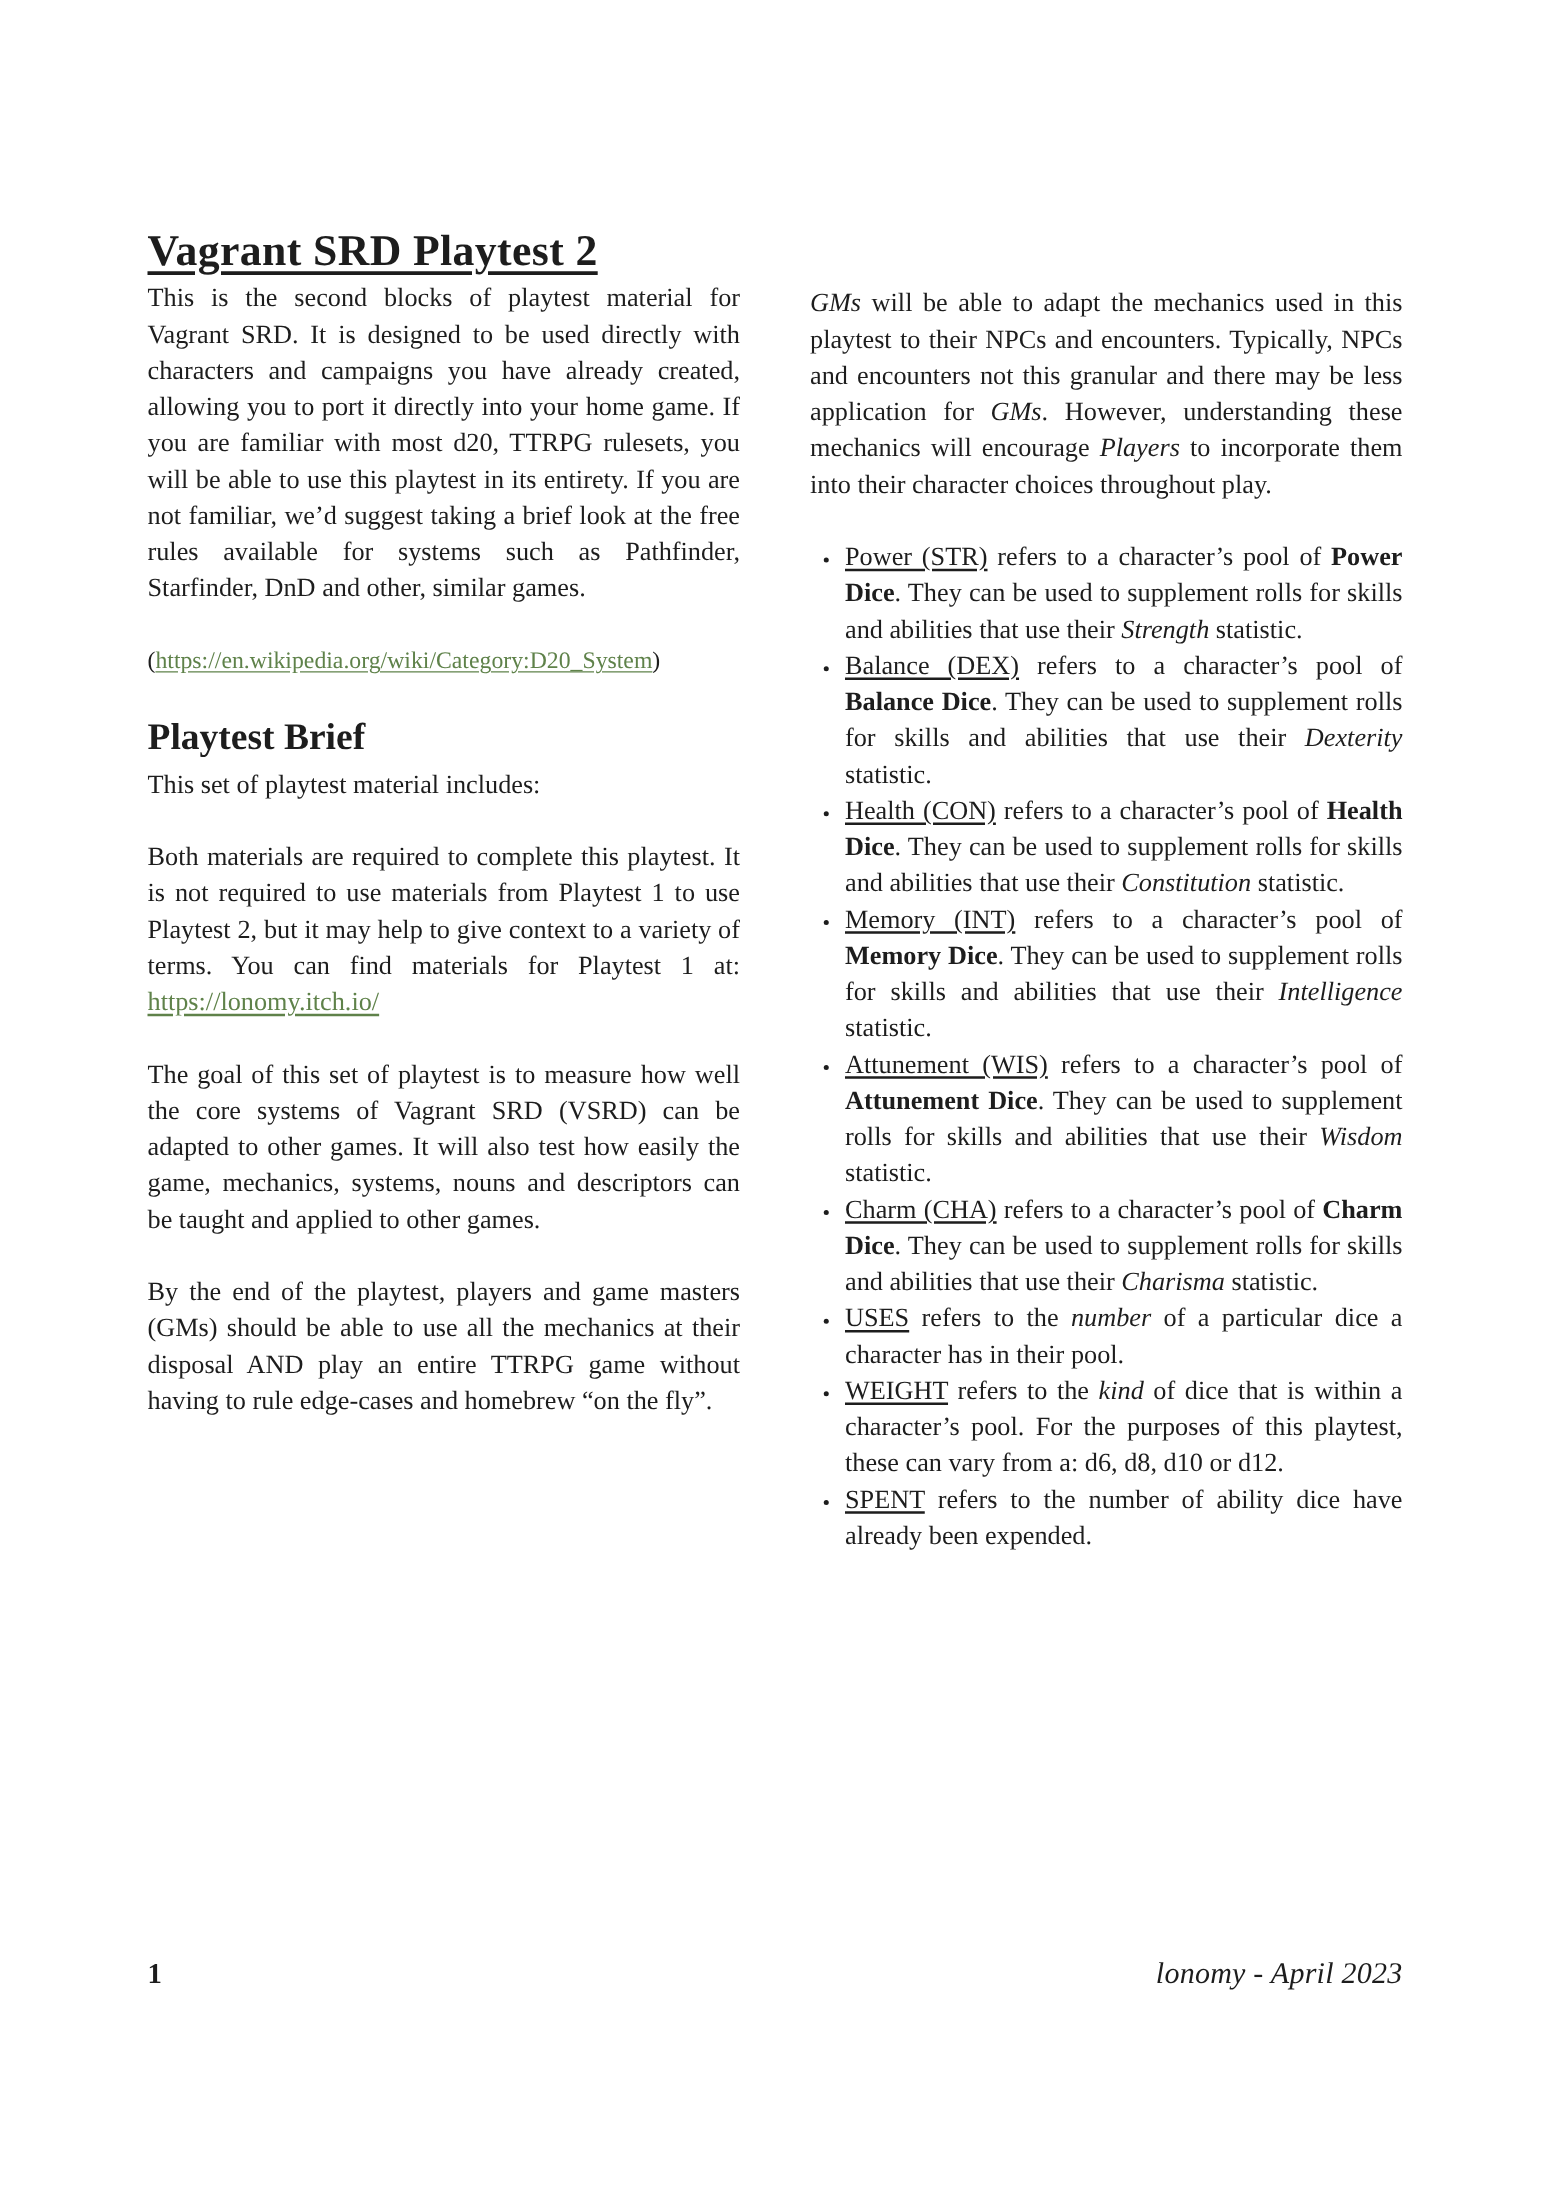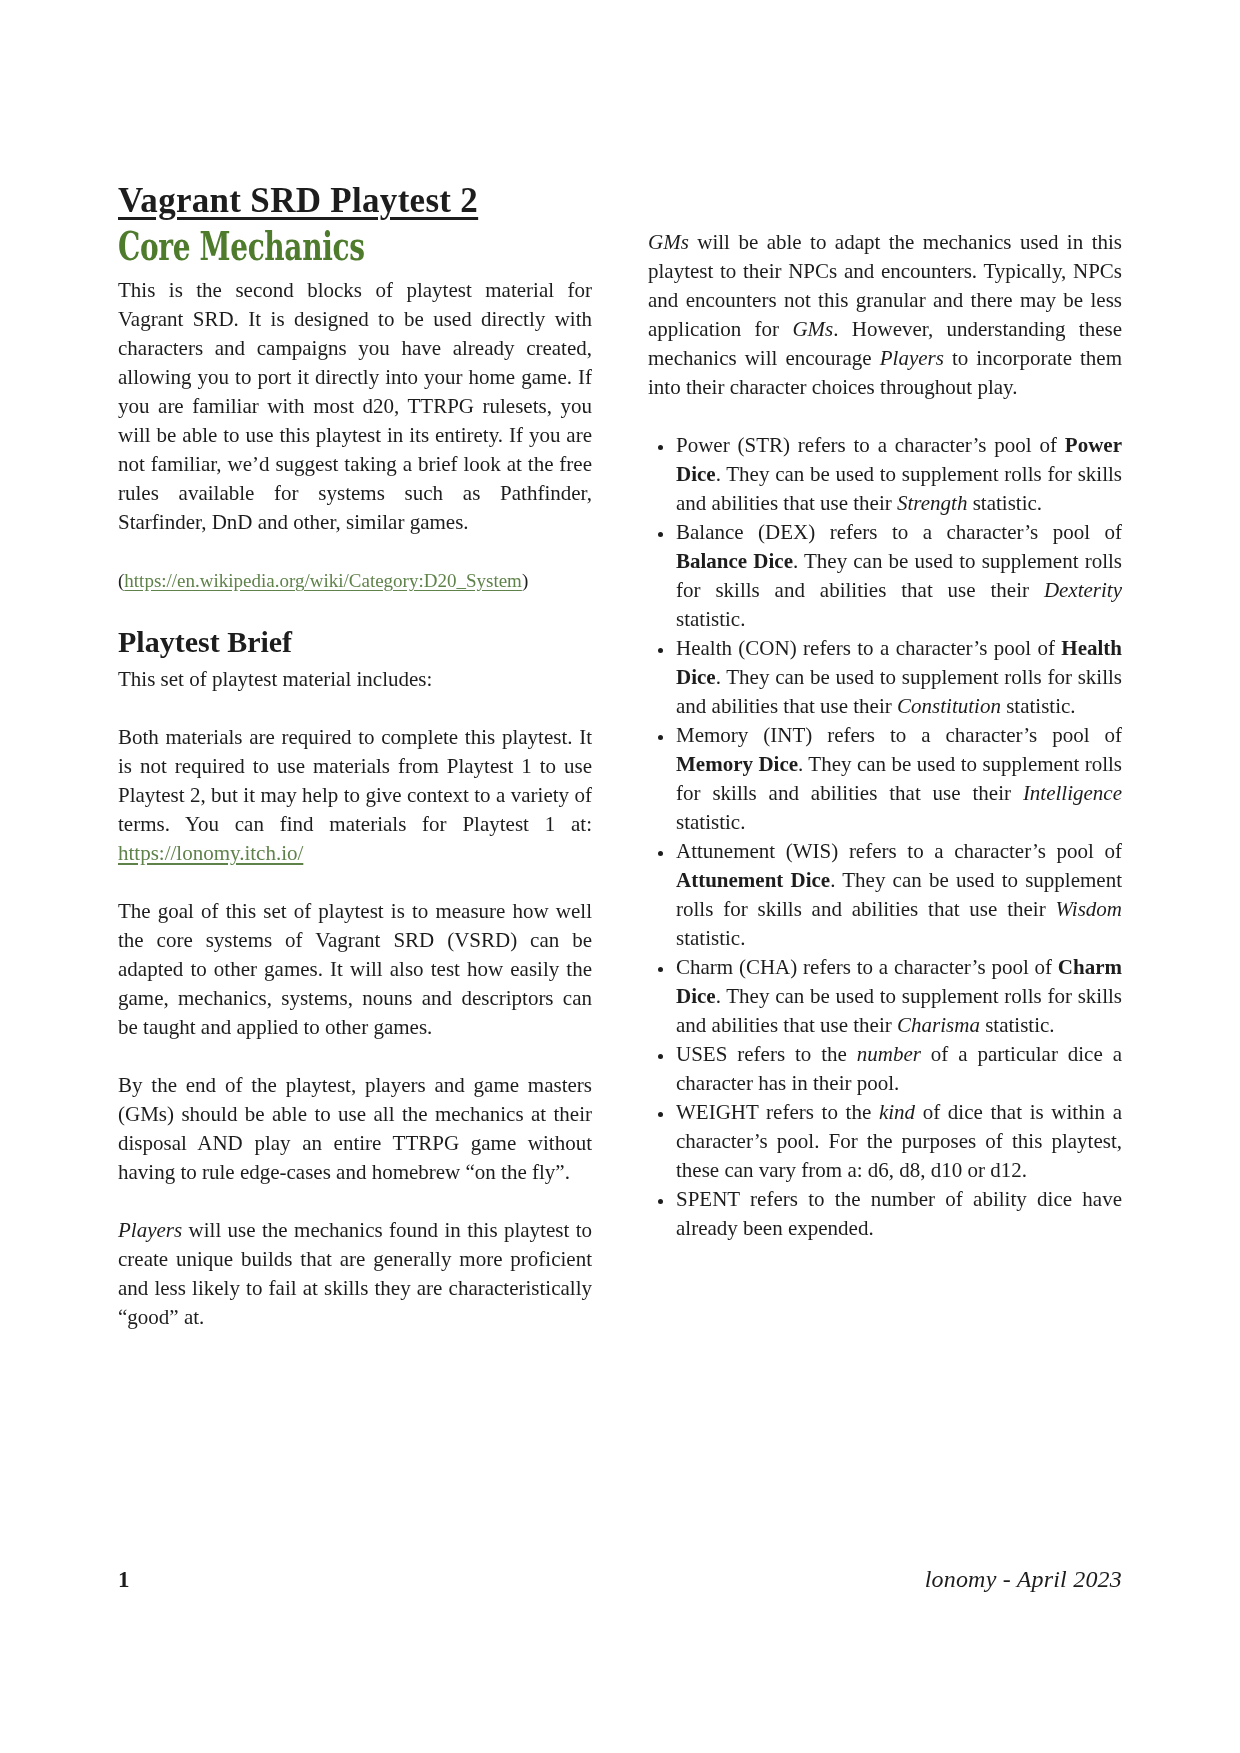--- a/index.html
+++ b/index.html
@@ -58,21 +58,21 @@
   }
   .lead { text-align: left; }
   .linkline { font-size: 19px; text-align: left; margin-top: 19px; }
   ul { margin: 0 0 29px 0; padding-left: 30px; }
   .col-left ul li { text-align: left; padding-left: 6px; }
   .col-right ul { padding-left: 26px; }
   .col-right ul li { text-align: justify; padding-left: 2px; }
   li::marker { font-size: 16px; }
   .seg-i { font-style: italic; }
   .seg-b { font-weight: 700; }
-  .seg-u { text-underline-offset: 3px; }
+  .seg-u { text-decoration: underline; text-underline-offset: 3px; }
   .seg-link {
     color: var(--link-green, #5f824a);
     text-decoration: underline;
     text-underline-offset: 3px;
     cursor: pointer;
   }
   .footer {
     position: absolute;
     left: 118px; right: 118px; top: 1566px;
     display: flex;
@@ -83,36 +83,32 @@
   .footer-credit { font-style: italic; font-size: 24px; letter-spacing: 0.2px; }
 </style>
 </head>
 <body>
 
 <div class="page">
   <div class="columns">
 
     <div class="col col-left">
       <h1 class="doc-title">Vagrant SRD Playtest 2</h1>
-      <div class="doc-subtitle-wrap">
-        <span class="doc-subtitle">Core Mechanics</span>
-      </div>
 
       <p><span>This is the second blocks of playtest material for Vagrant SRD. It is designed to be used directly with characters and campaigns you have already created, allowing you to port it directly into your home game. If you are familiar with most d20, TTRPG rulesets, you will be able to use this playtest in its entirety. If you are not familiar, we’d suggest taking a brief look at the free rules available for systems such as Pathfinder, Starfinder, DnD and other, similar games.</span></p>
 
       <p class="linkline"><span>(</span><span class="seg-link">https://en.wikipedia.org/wiki/Category:D20_System</span><span>)</span></p>
 
       <h2 class="section-heading">Playtest Brief</h2>
       <p class="lead">This set of playtest material includes:</p>
 
 
       <p><span>Both materials are required to complete this playtest. It is not required to use materials from Playtest 1 to use Playtest 2, but it may help to give context to a variety of terms. You can find materials for Playtest 1 at: </span><span class="seg-link">https://lonomy.itch.io/</span></p>
       <p><span>The goal of this set of playtest is to measure how well the core systems of Vagrant SRD (VSRD) can be adapted to other games. It will also test how easily the game, mechanics, systems, nouns and descriptors can be taught and applied to other games.</span></p>
       <p><span>By the end of the playtest, players and game masters (GMs) should be able to use all the mechanics at their disposal AND play an entire TTRPG game without having to rule edge-cases and homebrew “on the fly”.</span></p>
-      <p><span class="seg-i">Players</span><span> will use the mechanics found in this playtest to create unique builds that are generally more proficient and less likely to fail at skills they are characteristically “good” at.</span></p>
     </div>
 
     <div class="col col-right">
       <p><span class="seg-i">GMs</span><span> will be able to adapt the mechanics used in this playtest to their NPCs and encounters. Typically, NPCs and encounters not this granular and there may be less application for </span><span class="seg-i">GMs</span><span>. However, understanding these mechanics will encourage </span><span class="seg-i">Players</span><span> to incorporate them into their character choices throughout play.</span></p>
 
 
       <ul>
         <li><span class="seg-u">Power (STR)</span><span> refers to a character’s pool of </span><span class="seg-b">Power Dice</span><span>. They can be used to supplement rolls for skills and abilities that use their </span><span class="seg-i">Strength</span><span> statistic.</span></li>
         <li><span class="seg-u">Balance (DEX)</span><span> refers to a character’s pool of </span><span class="seg-b">Balance Dice</span><span>. They can be used to supplement rolls for skills and abilities that use their </span><span class="seg-i">Dexterity</span><span> statistic.</span></li>
         <li><span class="seg-u">Health (CON)</span><span> refers to a character’s pool of </span><span class="seg-b">Health Dice</span><span>. They can be used to supplement rolls for skills and abilities that use their </span><span class="seg-i">Constitution</span><span> statistic.</span></li>

